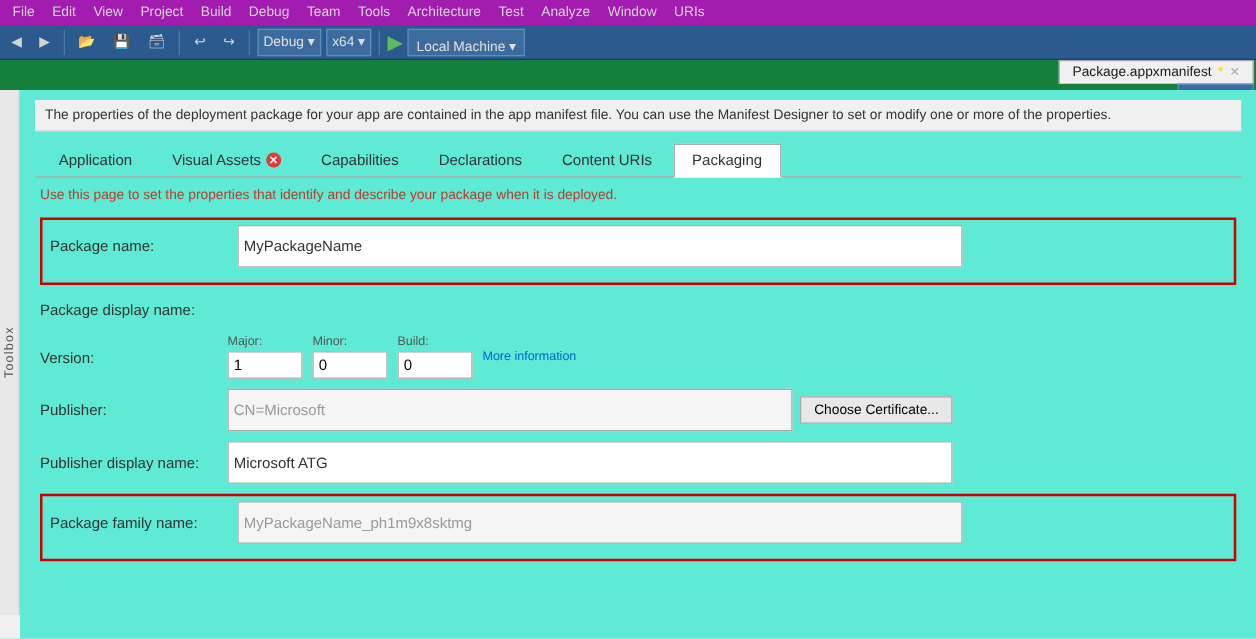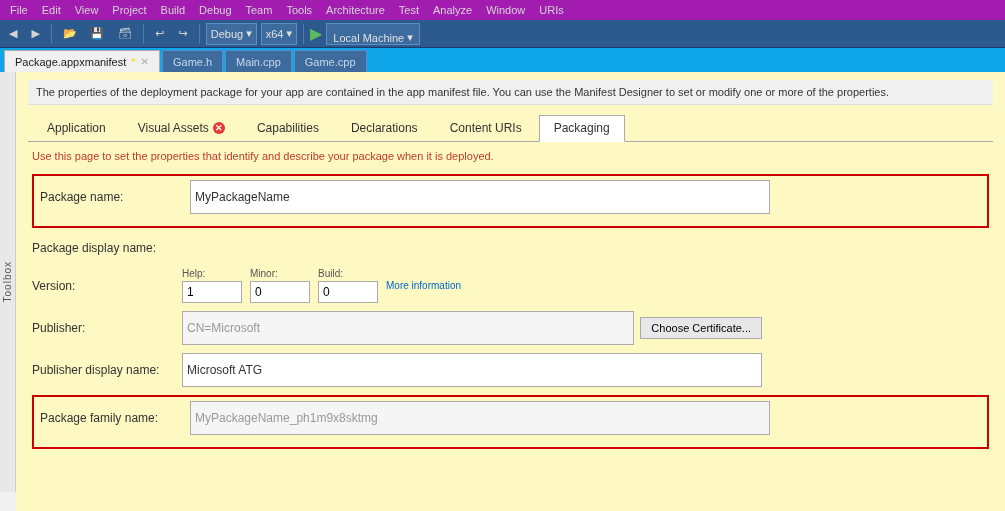--- a/index.html
+++ b/index.html
@@ -74,25 +74,26 @@
       padding: 0 6px;
       font-size: 11px;
       display: flex;
       align-items: flex-end;
       gap: 3px;
       cursor: pointer;
     }
 
     
     .tabs-bar {
-      background: #0ea5e9;
+      background: #15803d;
       display: flex;
       align-items: flex-end;
       height: 24px;
       padding-left: 4px;
+      flex-direction: column;
     }
     .tab {
       background: #3d6b9e;
       color: #c8d8e8;
       padding: 3px 10px;
       font-size: 11px;
       cursor: pointer;
       border: 1px solid #5a8fc4;
       border-bottom: none;
       display: flex;
@@ -130,21 +131,21 @@
       writing-mode: vertical-rl;
       text-orientation: mixed;
       transform: rotate(180deg);
       font-size: 10px;
       color: #555;
       letter-spacing: 1px;
     }
 
     
     .main-content {
-      background: #fef9c3;
+      background: #5eead4;
       margin-left: 16px;
       padding: 8px 12px;
       flex: 1;
     }
     .info-banner {
       background: #f0f0f0;
       color: #333;
       font-size: 11px;
       padding: 6px 8px;
       border-bottom: 1px solid #ddd;
@@ -407,21 +408,21 @@
       </div>
 
       <div class="form-row">
         <span class="form-label">Package display name:</span>
       </div>
 
       <div class="form-row">
         <span class="form-label">Version:</span>
         <div class="version-group">
           <div class="version-field-wrap">
-            <span class="version-label-small">Help:</span>
+            <span class="version-label-small">Major:</span>
             <input class="version-input" type="text" value="1" style="">
           </div>
           <div class="version-field-wrap">
             <span class="version-label-small">Minor:</span>
             <input class="version-input" type="text" value="0" style="">
           </div>
           <div class="version-field-wrap">
             <span class="version-label-small">Build:</span>
             <input class="version-input" type="text" value="0" style="">
           </div>

